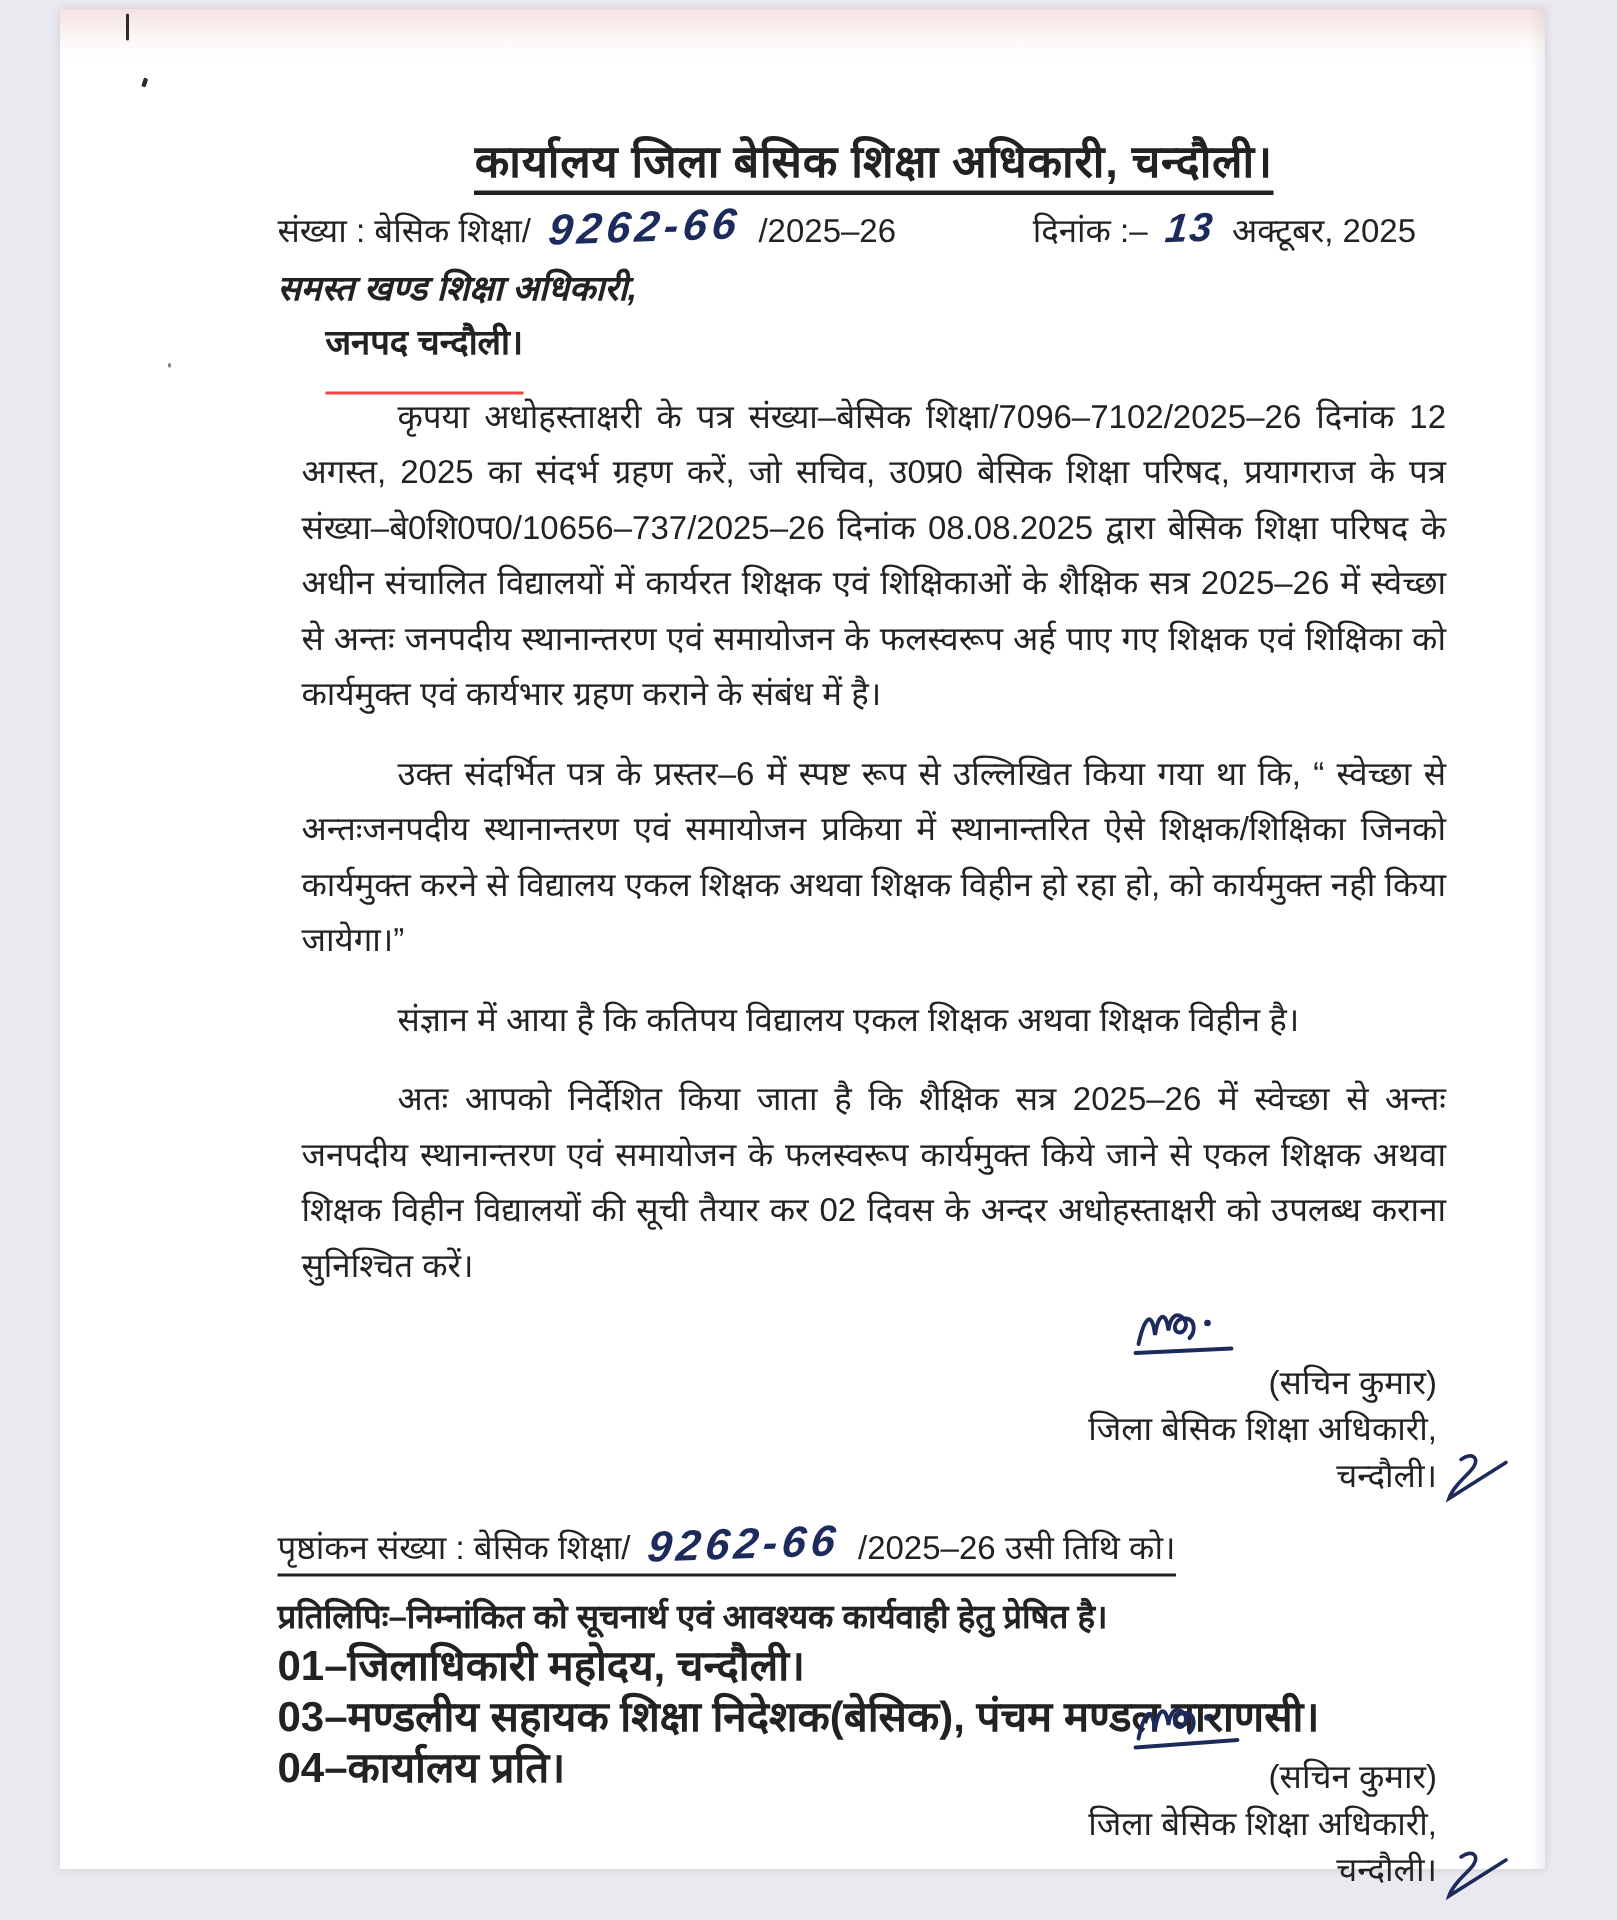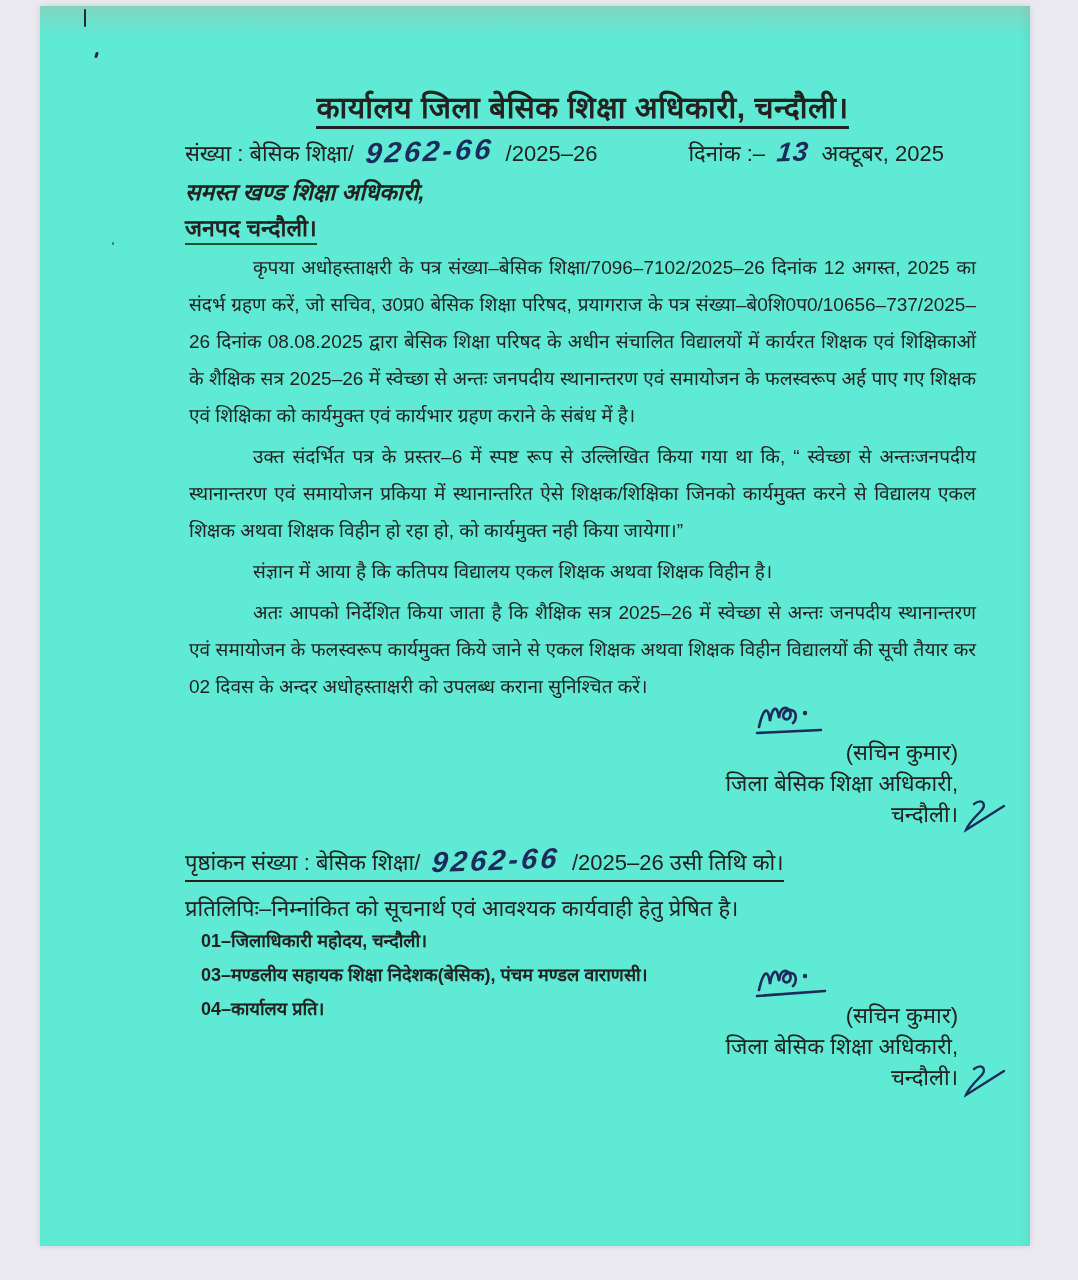--- a/index.html
+++ b/index.html
@@ -4,21 +4,21 @@
 <style>
   html,body{margin:0;padding:0;}
   body{
     width:1078px;height:1280px;position:relative;overflow:hidden;
     background:#e9e9ef;
     font-family:"Liberation Sans","DejaVu Sans",sans-serif;
     -webkit-font-smoothing:antialiased;
   }
   .paper{
     position:absolute;left:40px;top:6px;width:990px;height:1240px;
-    background:#5eead4;
+    background:#ffffff;
     box-shadow:0 0 6px rgba(0,0,0,.12);
     color:#242220;
   }
   .paper::before{ 
     content:"";position:absolute;left:0;top:0;right:0;height:34px;
     background:linear-gradient(180deg,rgba(216,160,150,.30),rgba(216,160,150,.08) 60%,transparent);
     pointer-events:none;
   }
   .paper::after{ 
     content:"";position:absolute;top:0;bottom:0;right:0;width:10px;
@@ -44,43 +44,43 @@
   .hand{
     font-style:italic;font-weight:bold;color:#1d2a5c;
     letter-spacing:3px;font-size:29px;line-height:1;
     display:inline-block;transform:skewX(-8deg) rotate(-2deg);
     padding:0 6px;
   }
   .hand.small{font-size:27px;letter-spacing:1px;}
 
   .addr1{font-size:23px;font-weight:bold;margin:6px 0 2px 0;font-style:italic;}
   .addr2{font-size:23px;font-weight:bold;margin:4px 0 6px 0;}
-  .u{border-bottom:2px solid #14532d;padding-bottom:2px;}
+  .u{border-bottom:2px solid #ef4444;padding-bottom:20px;margin-left:32px;}
 
   .para{
-    font-size:19px;line-height:37px;text-align:justify;
-    text-indent:64px;margin:4px;
+    font-size:22px;line-height:37px;text-align:justify;
+    text-indent:64px;margin:16px;
   }
   .para+.para{margin-top:0;}
 
   .sig-block{
     width:320px;margin-left:auto;margin-right:22px;
     text-align:right;font-size:22px;line-height:31px;position:relative;
   }
   .sig-block .scribble{display:block;margin:0 auto -2px auto;}
   .sig1{margin-top:-12px;}
   .sig2{margin-top:-64px;}
   .sig-place{position:relative;display:inline-block;margin-left:16px;}
   .sig-place .flourish{position:absolute;left:100%;bottom:-6px;margin-left:2px;}
   .sig2 .sig-place .flourish{bottom:-8px;}
 
   .endorse{font-size:22px;margin-top:16px;white-space:nowrap;}
   .endorse .endorse-line{border-bottom:2px solid #242220;padding-bottom:4px;display:inline-block;}
-  .copy-note{font-size:22px;font-weight:normal;margin-top:10px;}
-  .copy-item{font-size:18px;line-height:29px;margin-top:5px;font-weight:bold;margin-left:16px;}
+  .copy-note{font-size:22px;font-weight:bold;margin-top:10px;}
+  .copy-item{font-size:28px;line-height:29px;margin-top:5px;font-weight:bold;}
 </style>
 </head>
 <body>
 
 <div class="paper">
   <span class="speck v"></span>
   <span class="speck d1"></span>
   <span class="speck d2"></span>
 
   <div class="content">

